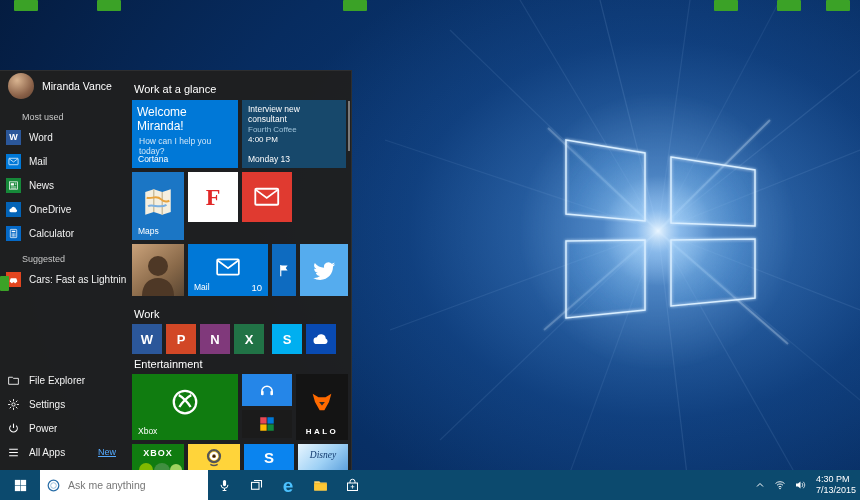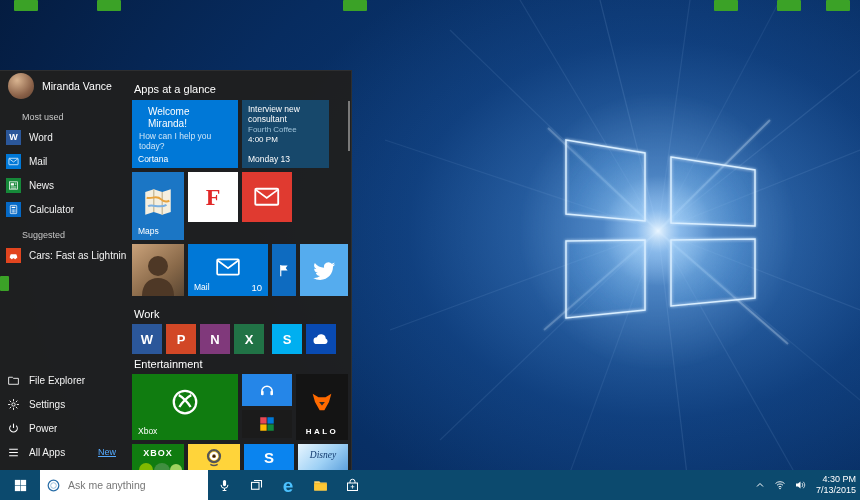--- a/index.html
+++ b/index.html
@@ -43,34 +43,34 @@
   .tilesArea{position:relative;flex:1;height:400px;overflow:hidden}
   .group-h{position:absolute;left:4px;font-size:11px;color:#fff;white-space:nowrap}
   .gh-0{top:12px}.gh-1{top:237px}.gh-2{top:287px}
   .scrollthumb{position:absolute;right:1px;top:30px;width:2px;height:50px;background:#7a7a7a;z-index:5}
 
   .tile{position:absolute;color:#fff;overflow:hidden;box-sizing:border-box}
   .t-ic{position:absolute;inset:0;display:flex;align-items:center;justify-content:center}
   .t-ic svg{width:55%;height:55%}
   .t-glyph{position:absolute;inset:0;display:flex;align-items:center;justify-content:center;
     font-size:16px;font-weight:bold}
-  .t-title{margin:6px 16px 2px;font-size:10px;line-height:1.15}
+  .t-title{margin:6px 5px 2px;font-size:12px;line-height:1.15}
   .t-sub{margin:0 7px;font-size:8.5px;color:#cfe6f7;line-height:1.2}
   .t-l1{margin:5px 6px 1px;font-size:8.5px;line-height:1.12}
   .t-l2{margin:0 6px;font-size:8px;color:#9fc3d9}
   .t-l3{margin:1px 6px;font-size:8px}
   .t-label{position:absolute;left:6px;bottom:4px;font-size:8.5px;white-space:nowrap}
   .t-badge{position:absolute;right:6px;bottom:3px;font-size:9.5px}
   .t-brand{position:absolute;left:0;right:0;text-align:center}
   .ph-fill{position:absolute;inset:0}
   .ph-fill svg{width:100%;height:100%;display:block}
 
   
   .tile-g0-cortana{left:2px;top:29px;width:106px;height:68px}
-  .tile-g0-calendar{left:112px;top:29px;width:87px;height:68px}
+  .tile-g0-calendar{left:112px;top:29px;width:104px;height:68px}
   .tile-g0-maps{left:2px;top:101px;width:52px;height:68px}
   .tile-g0-maps .t-ic svg{width:34px;height:34px;margin-bottom:8px}
   .tile-g0-flipboard{left:58px;top:101px;width:50px;height:50px}
   .tile-g0-flipboard .t-glyph{font-family:"Liberation Serif","DejaVu Serif",serif;font-size:24px}
   .tile-g0-email{left:112px;top:101px;width:50px;height:50px}
   .tile-g0-photos{left:166px;top:101px;width:52px;height:68px}
   .tile-g0-photo{left:2px;top:173px;width:52px;height:52px}
   .tile-g0-mail{left:58px;top:173px;width:80px;height:52px}
   .tile-g0-mail .t-ic svg{width:26px;height:26px;margin-bottom:6px}
   .tile-g0-sports{left:142px;top:173px;width:24px;height:52px}
@@ -118,21 +118,21 @@
   .search-input{border:none;outline:none;background:transparent;font-size:10.5px;color:#444;
     width:100%;font-family:inherit}
   .search-input::placeholder{color:#767676}
   .tb-btn{width:26px;height:30px;display:flex;align-items:center;justify-content:center;flex:none;margin:0 3px}
   .tb-btn svg{width:15px;height:15px}
   .edge-glyph{font-size:19px;font-weight:bold;line-height:1}
   .tb-spacer{flex:1}
   .tray{display:flex;align-items:center}
   .tray-ic{width:20px;height:30px;display:flex;align-items:center;justify-content:center}
   .tray-ic svg{width:12px;height:12px}
-  .clock{color:#fff;font-size:9px;line-height:11px;text-align:right;padding:0 4px 0 6px;white-space:nowrap}
+  .clock{color:#fff;font-size:9px;line-height:11px;padding:0 4px 0 6px;white-space:nowrap}
 </style>
 </head>
 <body>
 
 <div id="screen">
 
   <div class="wall">
     <svg viewBox="0 0 860 500">
       <defs>
         <filter id="gl" x="-60%" y="-60%" width="220%" height="220%">
@@ -220,20 +220,28 @@
             <span class="rail-ic" style="background: rgb(22, 137, 57);">
               <svg viewBox="0 0 24 24">
                 <rect x="3" y="4" width="18" height="16" fill="none" stroke="#fff" stroke-width="1.6"></rect>
                 <rect x="6" y="7" width="7" height="5" fill="#fff"></rect>
                 <path d="M6 15h12M6 18h12M15 7h3M15 10h3" stroke="#fff" stroke-width="1.4"></path>
               </svg>
             </span>
             <span class="rail-lb">News</span>
           </div>
           <div class="rail-item">
+            <span class="rail-ic" style="background: rgb(3, 100, 184);">
+              <svg viewBox="0 0 24 24">
+                <path d="M7 18a4 4 0 010-8 5.5 5.5 0 0110.7 1.3A3.5 3.5 0 0117 18z" fill="#fff"></path>
+              </svg>
+            </span>
+            <span class="rail-lb">OneDrive</span>
+          </div>
+          <div class="rail-item">
             <span class="rail-ic" style="background: rgb(5, 105, 198);">
               <svg viewBox="0 0 24 24">
                 <rect x="5" y="3" width="14" height="18" rx="1.5" fill="none" stroke="#fff" stroke-width="1.6"></rect>
                 <rect x="8" y="6" width="8" height="3" fill="#fff"></rect>
                 <g fill="#fff">
                   <rect x="8" y="12" width="2.4" height="2.4"></rect>
                   <rect x="11" y="12" width="2.4" height="2.4"></rect>
                   <rect x="14" y="12" width="2.4" height="2.4"></rect>
                   <rect x="8" y="16" width="2.4" height="2.4"></rect>
                   <rect x="11" y="16" width="2.4" height="2.4"></rect>
@@ -288,21 +296,21 @@
                 <path d="M4 6h16M4 12h16M4 18h16" stroke="#fff" stroke-width="2"></path>
               </svg>
             </span>
             <span class="rail-lb">All Apps</span>
             <span class="new-badge" style="color: rgb(85, 170, 255); text-decoration: underline;">New</span>
           </div>
         </div>
     </div>
     <div class="tilesArea" id="tiles">
       <div class="scrollthumb"></div>
-    <div class="group-h gh-0">Apps at a glance</div>
+    <div class="group-h gh-0">Work at a glance</div>
         <div class="tile tile-g0-cortana" style="background: rgb(0, 120, 215);">
           <div class="t-title">Welcome Miranda!</div>
           <div class="t-sub">How can I help you today?</div>
           <div class="t-label">Cortana</div>
         </div>
         <div class="tile tile-g0-calendar" style="background: rgb(23, 72, 107);">
           <div class="t-l1">Interview new consultant</div>
           <div class="t-l2">Fourth Coffee</div>
           <div class="t-l3">4:00 PM</div>
           <div class="t-label">Monday 13</div>

